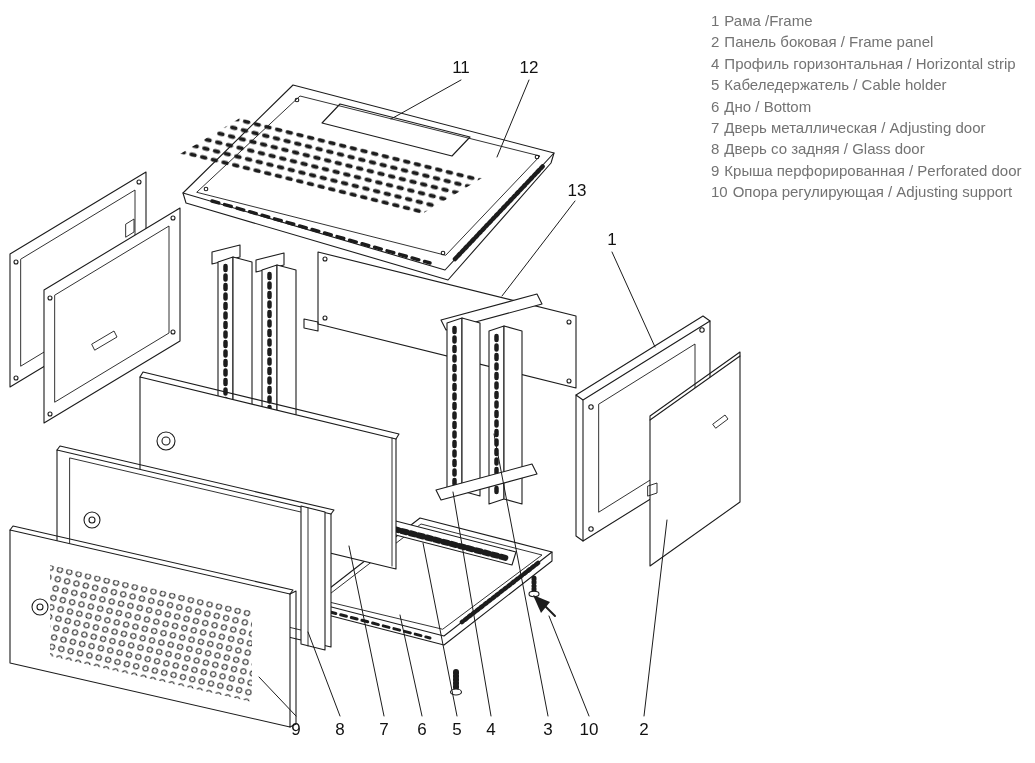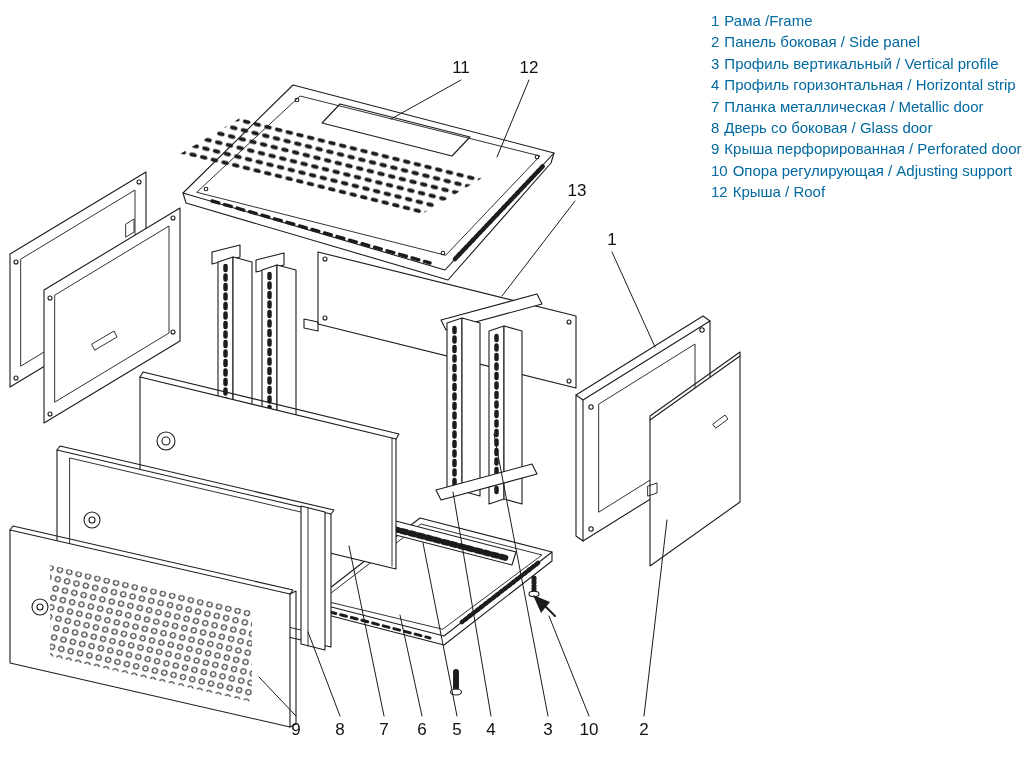--- a/index.html
+++ b/index.html
@@ -1,20 +1,20 @@
 <!DOCTYPE html>
 <html><head>
 <meta charset="utf-8">
 <style>
   *{box-sizing:border-box}
   html,body{margin:0;padding:0;background:#fff}
   body{font-family:"Liberation Sans",sans-serif}
   .canvas{position:relative;width:1035px;height:763px;background:#fff;overflow:hidden}
   svg.drawing{position:absolute;left:0;top:0}
-  .legend{position:absolute;left:711px;top:10px;width:322px;color:#0369a1;
+  .legend{position:absolute;left:711px;top:10px;width:322px;color:#737373;
           font-size:15px;line-height:21.4px;white-space:nowrap}
   .legend .num{margin-right:5px}
   text.callout{font-family:"Liberation Sans",sans-serif;font-size:17px;fill:#111}
 </style>
 </head>
 <body>
 
 <div class="canvas">
 
   <svg class="drawing" width="1035" height="763" viewBox="0 0 1035 763">
@@ -205,23 +205,23 @@
       <text class="callout" x="457" y="735">5</text>
       <text class="callout" x="491" y="735">4</text>
       <text class="callout" x="548" y="735">3</text>
       <text class="callout" x="589" y="735">10</text>
       <text class="callout" x="644" y="735">2</text>
     </g>
   </svg>
 
   <div class="legend">
     <div class="legend-line"><span class="num">1</span><span class="lbl">Рама /Frame</span></div>
-    <div class="legend-line"><span class="num">2</span><span class="lbl">Панель боковая / Side panel</span></div>
-    <div class="legend-line"><span class="num">3</span><span class="lbl">Профиль вертикальный / Vertical profile</span></div>
+    <div class="legend-line"><span class="num">2</span><span class="lbl">Панель боковая / Frame panel</span></div>
     <div class="legend-line"><span class="num">4</span><span class="lbl">Профиль горизонтальная / Horizontal strip</span></div>
-    <div class="legend-line"><span class="num">7</span><span class="lbl">Планка металлическая / Metallic door</span></div>
-    <div class="legend-line"><span class="num">8</span><span class="lbl">Дверь со боковая / Glass door</span></div>
+    <div class="legend-line"><span class="num">5</span><span class="lbl">Кабеледержатель / Cable holder</span></div>
+    <div class="legend-line"><span class="num">6</span><span class="lbl">Дно / Bottom</span></div>
+    <div class="legend-line"><span class="num">7</span><span class="lbl">Дверь металлическая / Adjusting door</span></div>
+    <div class="legend-line"><span class="num">8</span><span class="lbl">Дверь со задняя / Glass door</span></div>
     <div class="legend-line"><span class="num">9</span><span class="lbl">Крыша перфорированная / Perforated door</span></div>
     <div class="legend-line"><span class="num">10</span><span class="lbl">Опора регулирующая / Adjusting support</span></div>
-    <div class="legend-line"><span class="num">12</span><span class="lbl">Крыша / Roof</span></div>
   </div>
 
 </div>
 
 </body></html>

